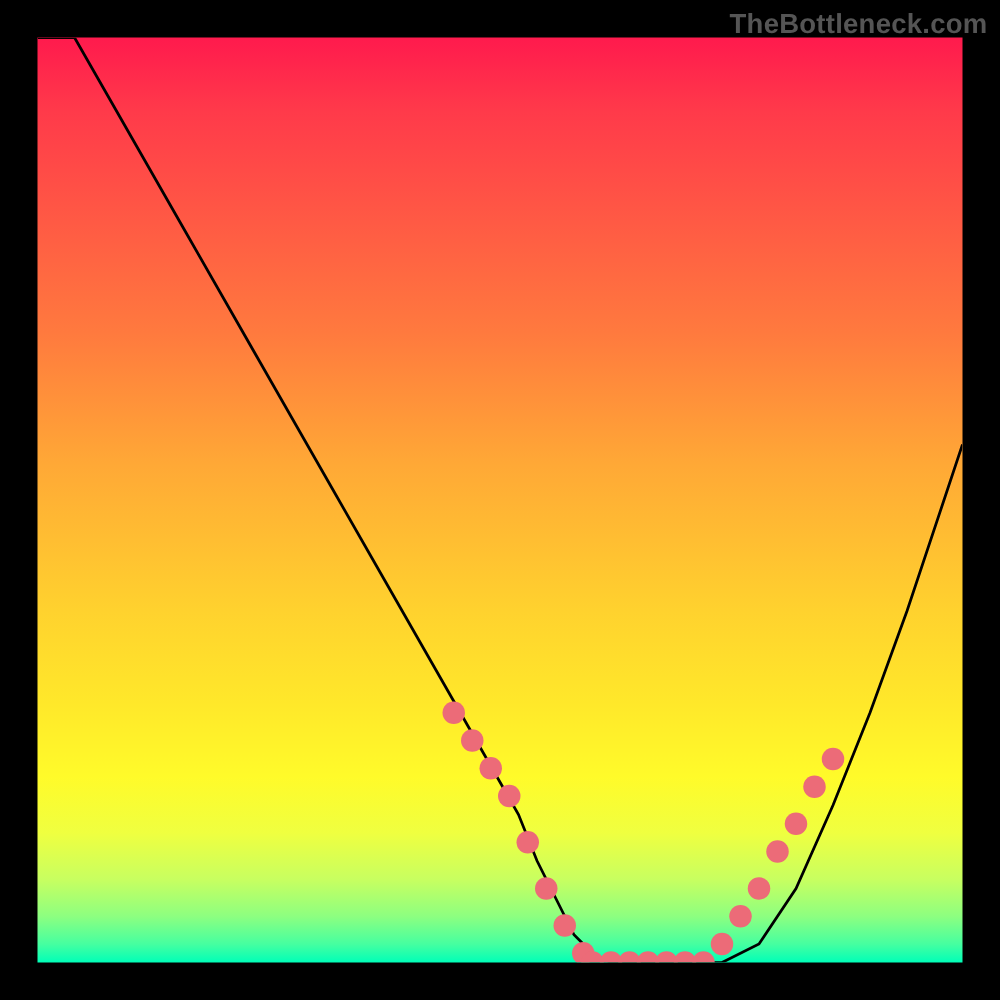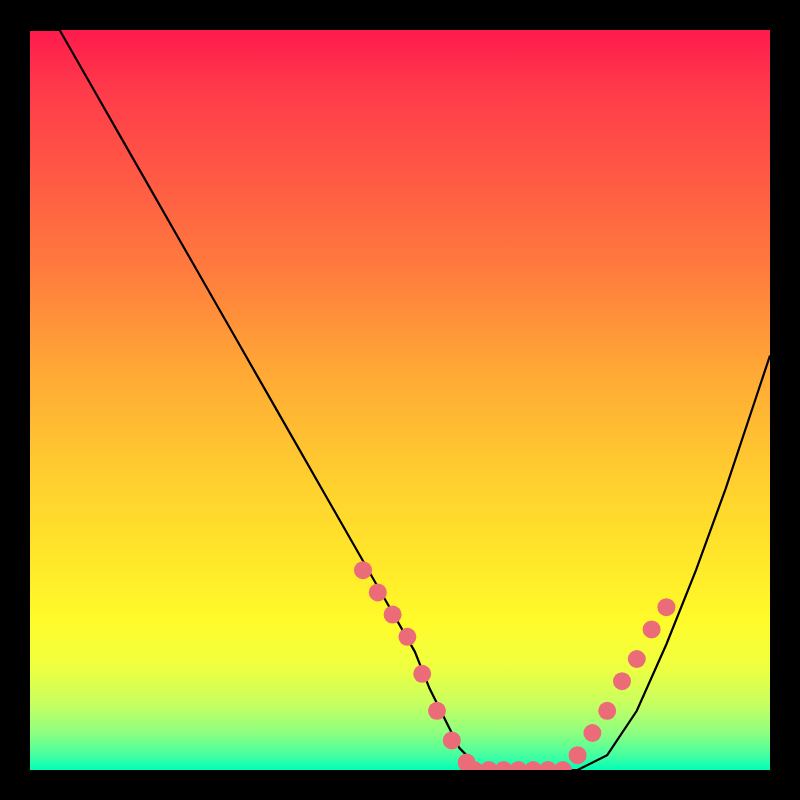--- a/index.html
+++ b/index.html
@@ -55,20 +55,21 @@
     inset: 0;
     width: 740px;
     height: 740px;
     display: block;
   }
 </style>
 </head>
 <body>
 
 <div class="frame">
+  <div class="watermark">TheBottleneck.com</div>
 
   <div class="plot">
     <svg class="curve" viewBox="0 0 740 740" preserveAspectRatio="none">
       <path d="M0.0 0.0 L29.6 0.0 L59.2 51.8 L88.8 103.6 L118.4 155.4 L148.0 207.2 L177.6 259.0 L207.2 310.8 L236.8 362.6 L266.4 414.4 L296.0 466.2 L325.6 518.0 L355.2 569.8 L384.8 621.6 L399.6 658.6 L414.4 688.2 L429.2 717.8 L444.0 732.6 L458.8 740.0 L473.6 740.0 L488.4 740.0 L518.0 740.0 L547.6 740.0 L577.2 725.2 L606.8 680.8 L636.4 614.2 L666.0 540.2 L695.6 458.8 L725.2 370.0 L740.0 325.6" fill="none" stroke="#000000" stroke-width="2.2"></path>
       <g>
           <circle cx="333.0" cy="540.2" r="9" fill="#ec6b78"></circle>
           <circle cx="347.8" cy="562.4" r="9" fill="#ec6b78"></circle>
           <circle cx="362.6" cy="584.6" r="9" fill="#ec6b78"></circle>
           <circle cx="377.4" cy="606.8" r="9" fill="#ec6b78"></circle>
           <circle cx="392.2" cy="643.8" r="9" fill="#ec6b78"></circle>

